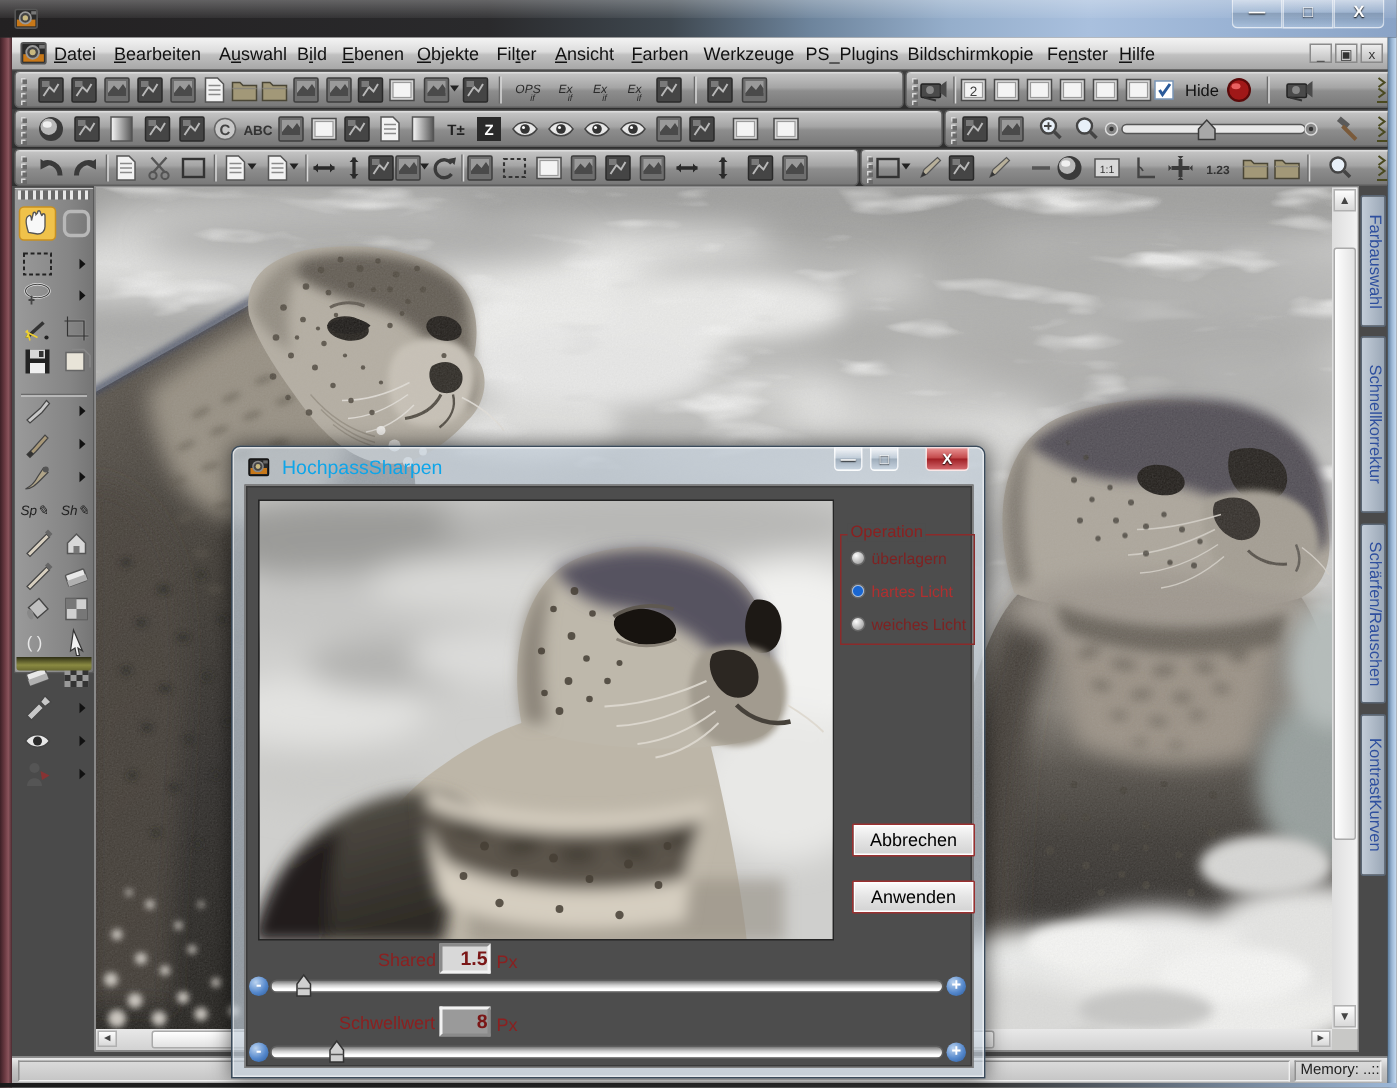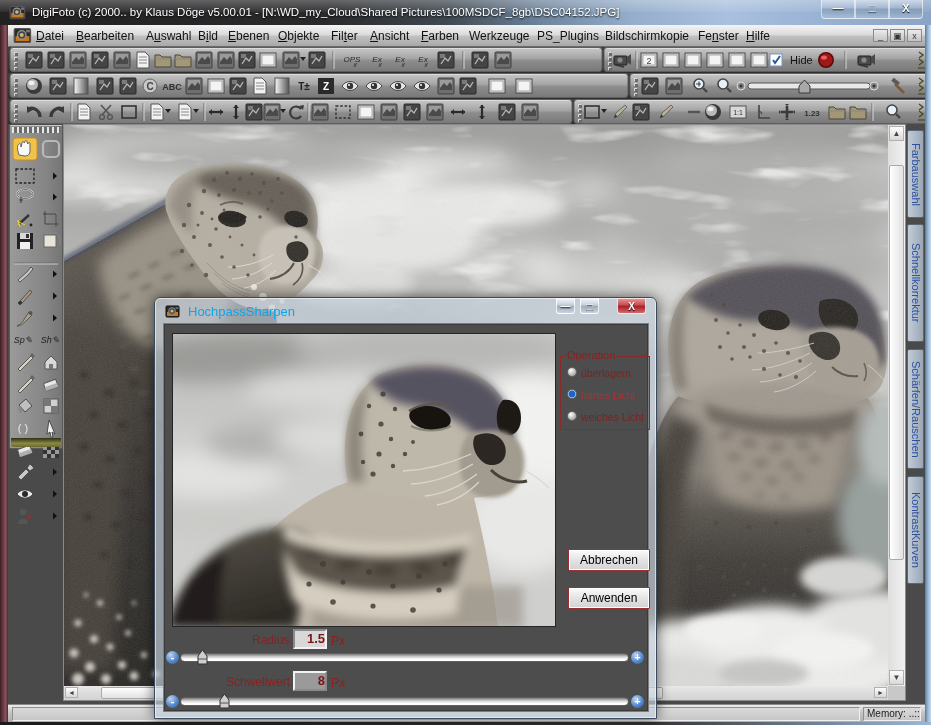--- a/index.html
+++ b/index.html
@@ -522,21 +522,20 @@
   <div class="abs" id="btmborder"></div>
 
   <div class="abs" id="titlebar">
     <svg class="abs" style="left:9px;top:4px" width="18" height="17" viewBox="0 0 16 15">
         <rect x="1" y="2" width="13" height="11" rx="1" fill="#2a2a2a" stroke="#555"></rect>
         <rect x="2" y="8" width="11" height="4" fill="#c87818"></rect>
         <circle cx="7" cy="7" r="3.4" fill="#444" stroke="#999"></circle>
         <circle cx="7" cy="7" r="1.6" fill="#c8b880"></circle>
         <rect x="10.5" y="3" width="3" height="2" fill="#777"></rect>
       </svg>
-    <div class="abs" id="titletext">DigiFoto (c) 2000.. by Klaus Döge v5.00.01 - [N:\WD_my_Cloud\Shared Pictures\100MSDCF_8gb\DSC04152.JPG]</div>
     <div class="abs capbtns">
         <div class="capbtn">—</div>
         <div class="capbtn">□</div>
         <div class="capbtn">X</div>
       </div>
   </div>
 
   <div class="abs" id="menubar">
     <svg class="abs" style="left:5px;top:1px" width="20" height="19" viewBox="0 0 16 15">
         <rect x="1" y="2" width="13" height="11" rx="1" fill="#2a2a2a" stroke="#555"></rect>
@@ -1193,21 +1192,21 @@
         <div class="radio" style="top:10px"></div>
           <div class="rlabel" style="top:10px">überlagern</div>
         <div class="radio sel" style="top:32px"></div>
           <div class="rlabel" style="top:32px;color:#b03030">hartes Licht</div>
         <div class="radio" style="top:54px"></div>
           <div class="rlabel" style="top:54px">weiches Licht</div>
       </div>
       <div class="dbtn" style="top:225px">Abbrechen</div>
       <div class="dbtn" style="top:263px">Anwenden</div>
 
-      <div class="dred" style="left:88px;top:309px;">Radius</div>
+      <div class="dred" style="left:88px;top:309px;">Shared</div>
       <div class="valbox" style="left:129px;top:305px;background:#d8d8d8;">1.5</div>
       <div class="dred" style="left:167px;top:310px;">Px</div>
       <div class="slider" style="top:325px;">
         <div class="strack"></div>
         <div class="sbtnc" style="left:0px;">-</div>
         <div class="sbtnc" style="right:0px;">+</div>
         <div class="sthumb" style="left:30px;"><svg width="13" height="17">
               <path d="M2 16 L2 8 L6.5 2 L11 8 L11 16 Z" fill="#cfcfcf" stroke="#333"></path>
               <path d="M2 11 L11 11" stroke="#555"></path>
             </svg></div>

